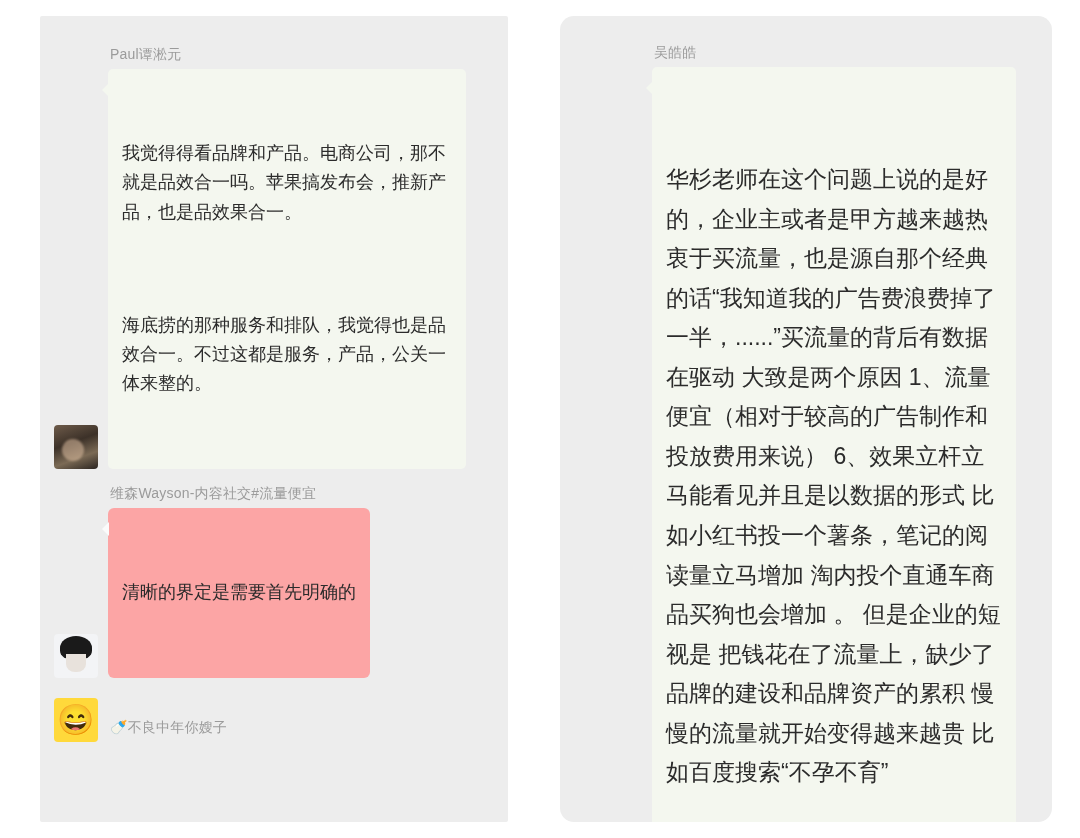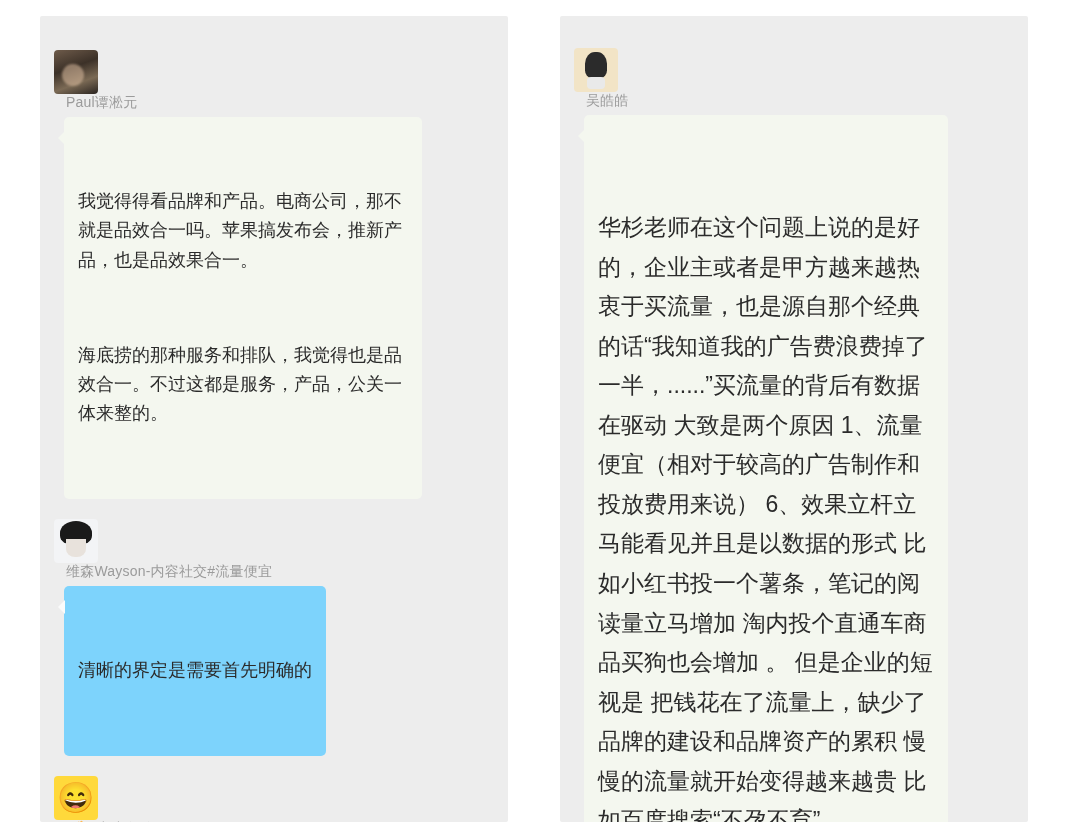--- a/index.html
+++ b/index.html
@@ -30,30 +30,30 @@
   .panel-left {
     width: 468px;
     height: 806px;
     margin: 16px 0 0 40px;
     border-radius: 2px;
   }
   .panel-right {
     width: 468px;
     height: 806px;
     margin: 16px 0 12px 52px;
-    border-radius: 2px;
+    border-radius: 14px;
+    padding-left: 24px;
   }
 
   
   .msg {
     display: flex;
-    align-items: flex-start;
+    align-items: flex-end;
     padding: 0 18px 0 14px;
     margin-bottom: 16px;
-    flex-direction: column;
   }
   .avatar {
     width: 44px;
     height: 44px;
     border-radius: 4px;
     flex: 0 0 44px;
     margin-top: 4px;
     overflow: hidden;
     position: relative;
     background: #cfcfcf;
@@ -138,37 +138,38 @@
     line-height: 1.62;
     color: #2b2b2b;
     max-width: 330px;
     word-break: break-all;
     white-space: pre-wrap;
   }
   .bubble.tint {
     background: #f4f7ef;
   }
   .bubble.plain {
-    background: #7dd3fc;
+    background: #fca5a5;
+    border-radius: 6px;
   }
   .bubble:before {
     content: "";
     position: absolute;
     left: -6px;
     top: 14px;
     width: 0; height: 0;
     border-top: 7px solid transparent;
     border-bottom: 7px solid transparent;
     border-right: 7px solid #ffffff;
   }
   .bubble.tint:before { border-right-color: #f4f7ef; }
   .bubble.plain:before { border-right-color: #fbfbfb; }
 
   .bubble p { margin: 0; }
-  .bubble p + p { margin-top: 8px; }
+  .bubble p + p { margin-top: 26px; }
 
   .big-bubble {
     max-width: 336px;
     font-size: 23px;
     line-height: 1.72;
     padding: 14px 14px 16px 14px;
   }
   .right-top-pad { padding-top: 28px; }
   .left-top-pad { padding-top: 30px; }
 </style>

